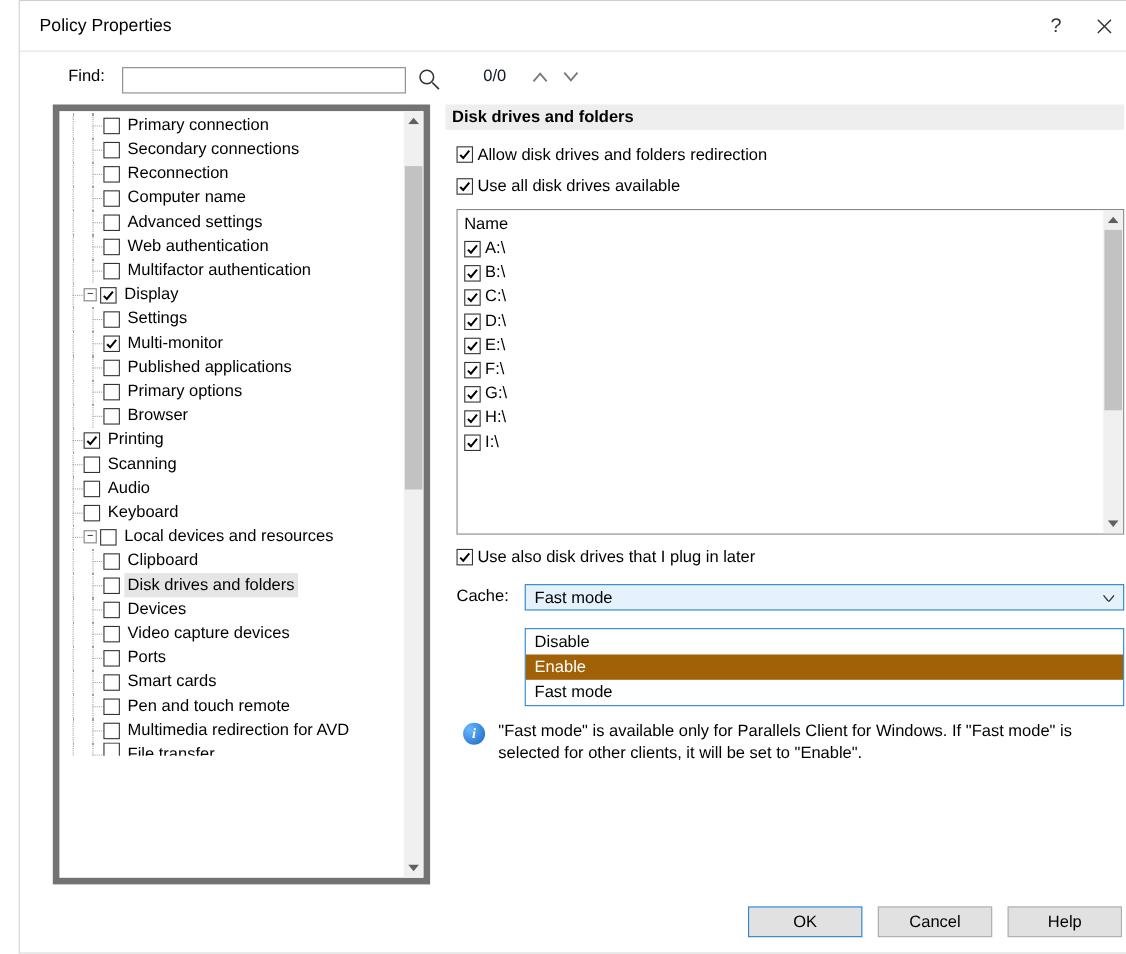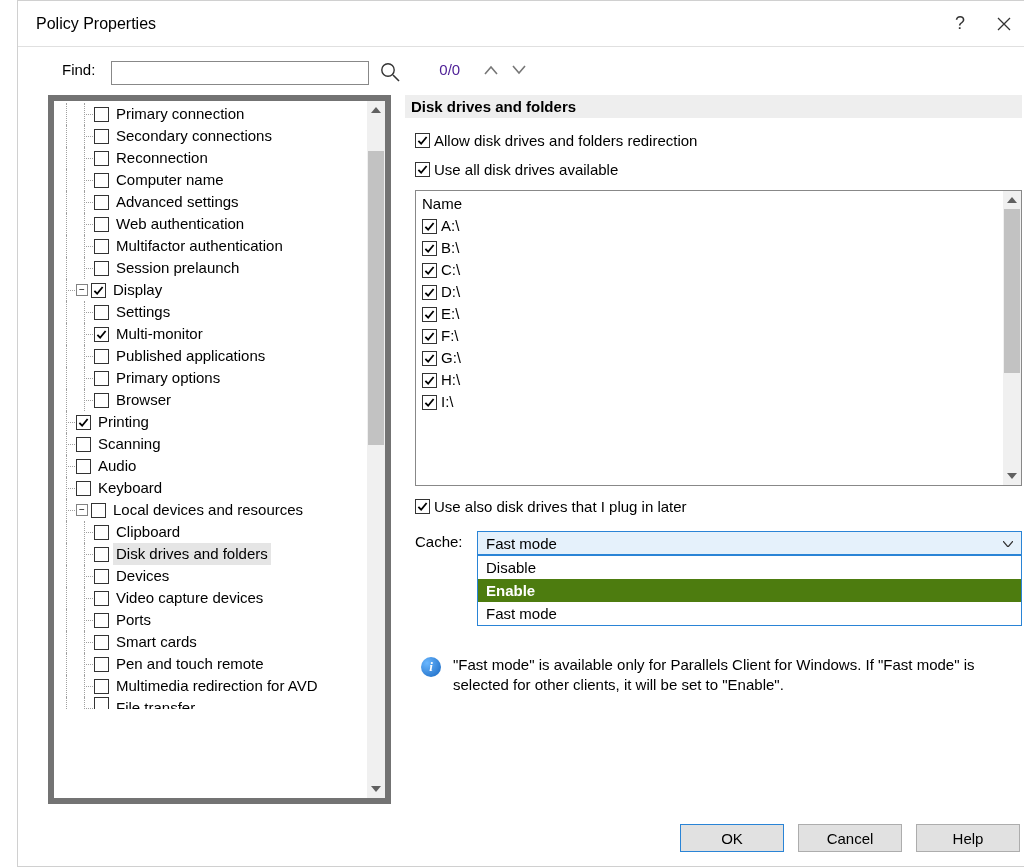--- a/index.html
+++ b/index.html
@@ -49,21 +49,21 @@
     width: 258px;
     height: 24px;
     border: 1px solid #888;
     background:#fff;
     padding: 1px 4px;
     font-family:inherit; font-size:15px;
   }
   .mag {
     width:22px; height:22px;
   }
-  .findresults { margin-left: 28px; color:#4c1d95; }
+  .findresults { margin-left: 28px; color:#0f172a; }
   .navarrows { display:flex; gap:6px; margin-left:10px; }
   .navarrows .arrowbtn {
     width:22px; height:18px;
     display:flex; align-items:center; justify-content:center;
     color:#666;
   }
 
   
   .body {
     flex:1;
@@ -198,29 +198,29 @@
     border:1px solid #2a84d6;
     background:#e5f1fb;
     height:24px;
     display:flex; align-items:center;
     padding:0 8px;
     justify-content:space-between;
   }
   .combo-head .chev { color:#333; font-size:12px; }
   .combo-list {
     position:absolute;
-    top:24px; left:0; right:0;
+    top:40px; left:0; right:0;
     border:1px solid #2a84d6;
     background:#fff;
     z-index:10;
   }
   .combo-opt {
     height:23px; padding:0 8px; display:flex; align-items:center;
   }
-  .combo-opt.sel { background:#4d7c0f; color:#fff;font-weight:bold; }
+  .combo-opt.sel { background:#a16207; color:#fff; }
 
   .inforow {
     display:flex; align-items:flex-start; gap:12px;
     margin-top: 100px;
     padding: 0 6px;
   }
   .info-icon {
     width:20px; height:20px; border-radius:50%;
     background: radial-gradient(circle at 30% 30%, #6ab7ff, #1565c0);
     color:#fff; font-family: Georgia, serif; font-style:italic; font-weight:bold;
@@ -328,26 +328,20 @@
             <span class="chkbx"></span>
             <span class="tlabel">Web authentication</span>
           </div>
           <div class="trow">
             <span class="tguide"></span>
             <span class="tguide tee"></span>
             <span class="chkbx"></span>
             <span class="tlabel">Multifactor authentication</span>
           </div>
           <div class="trow">
-            <span class="tguide"></span>
-            <span class="tguide tee"></span>
-            <span class="chkbx"></span>
-            <span class="tlabel">Session prelaunch</span>
-          </div>
-          <div class="trow">
             <span class="tguide tee"></span>
             <span class="twister">−</span>
             <span class="chkbx">
               <svg class="chkmark" viewBox="0 0 12 12">
                 <path d="M1.5 6.5 L4.5 9.5 L10.5 2.2"></path>
               </svg>
             </span>
             <span class="tlabel">Display</span>
           </div>
           <div class="trow">

